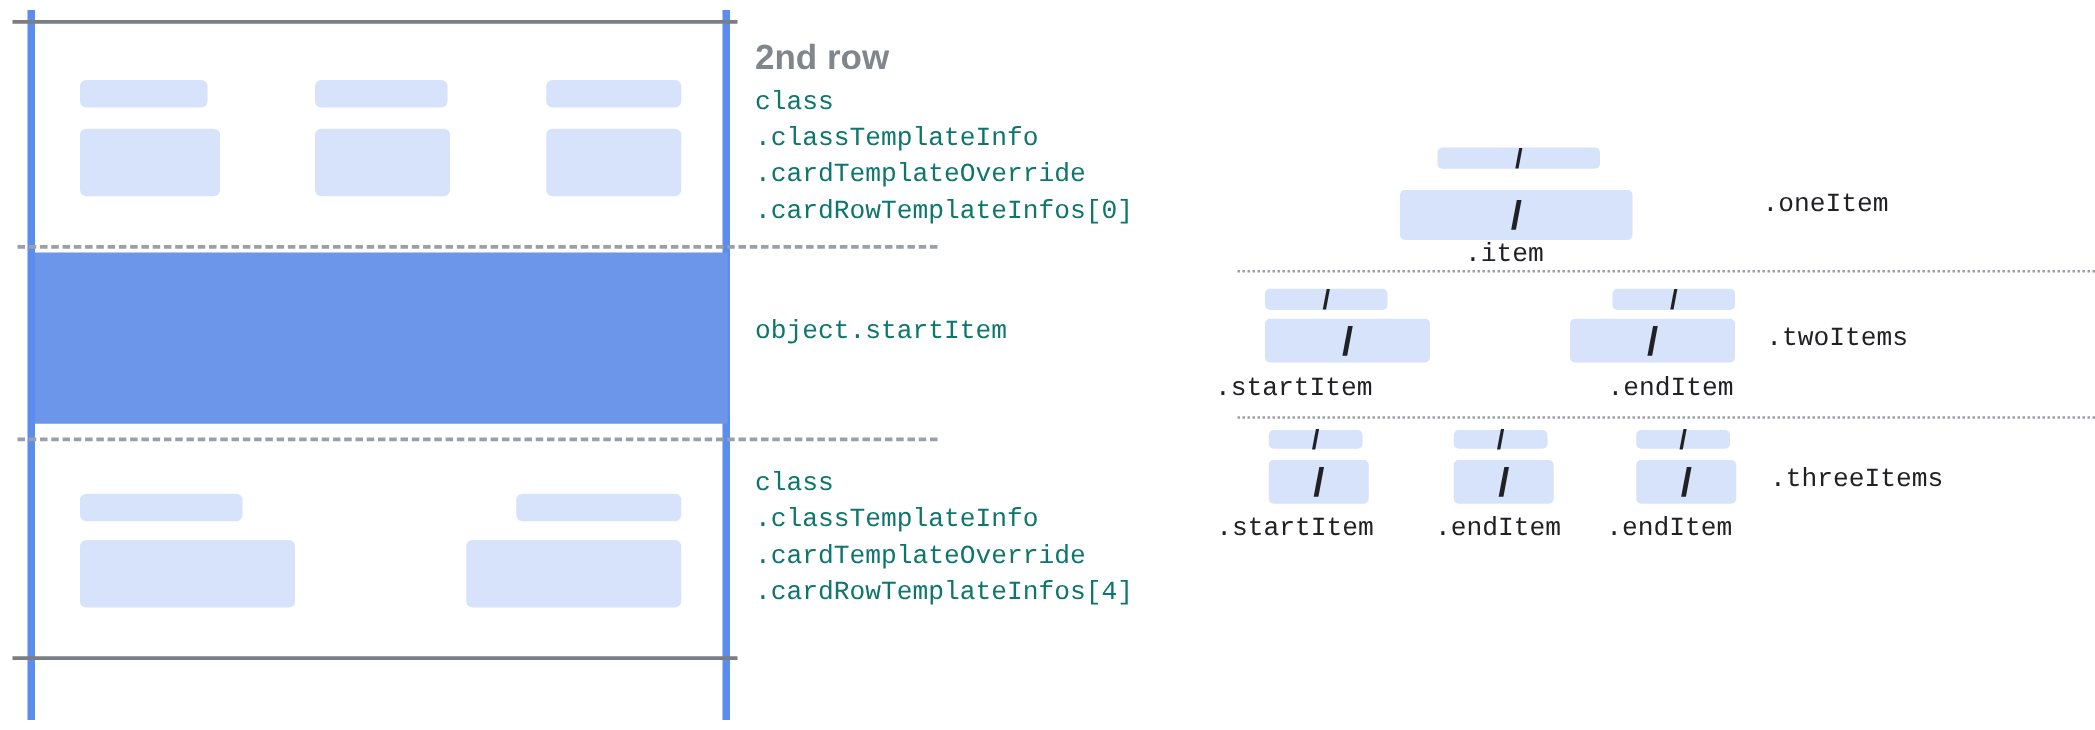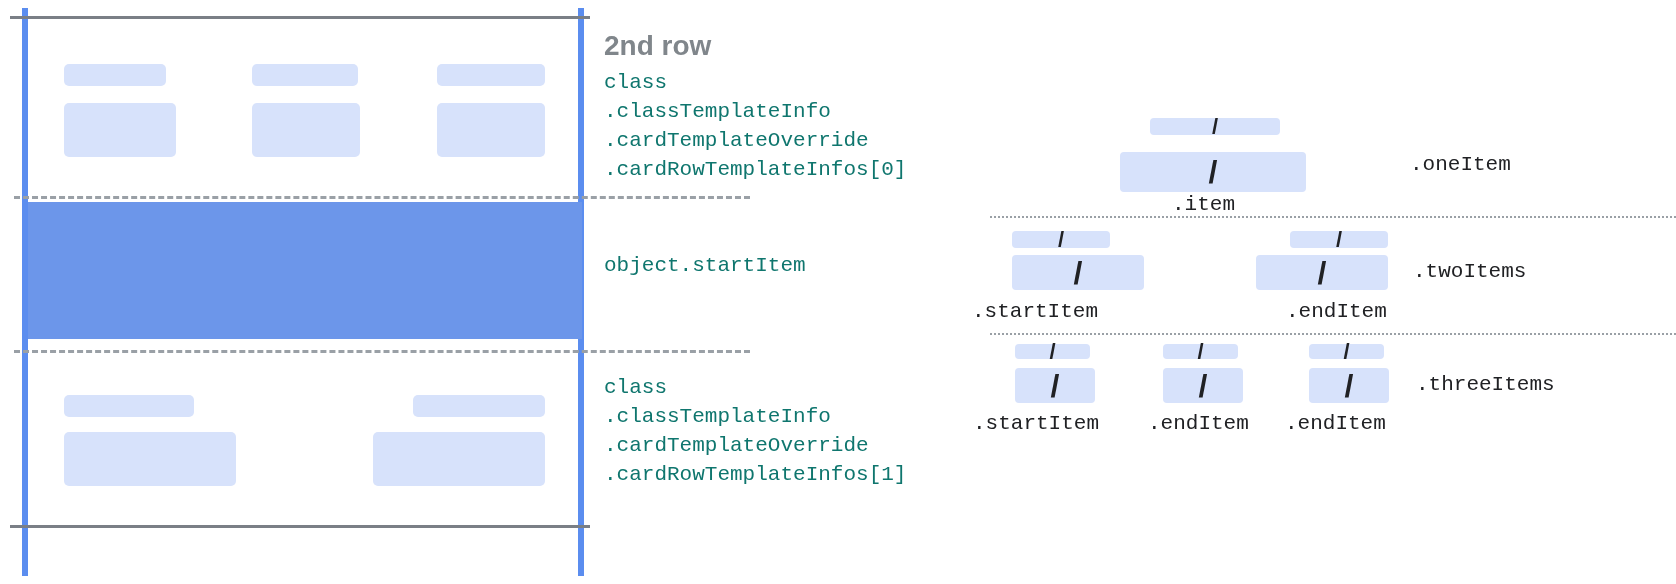--- a/index.html
+++ b/index.html
@@ -153,21 +153,21 @@
 </div>
 
 <div class="abs" style="left:604px; top:251px;">
   <div class="mono">object.startItem</div>
 </div>
 
 <div class="abs" style="left:604px; top:367px;">
   <div class="mono" style="margin-top:6px;">class</div>
   <div class="mono">.classTemplateInfo</div>
   <div class="mono">.cardTemplateOverride</div>
-  <div class="mono">.cardRowTemplateInfos[1]</div>
+  <div class="mono">.cardRowTemplateInfos[4]</div>
 </div>
 
 <div class="abs" id="item-diagram">
 
   <div class="abs">
     <div class="bar small" style="left:190px; top:118px; width:130px; height:17px;">
       <span class="slash">/</span>
     </div>
     <div class="bar large" style="left:160px; top:152px; width:186px; height:40px;">
       <span class="slash">/</span>

